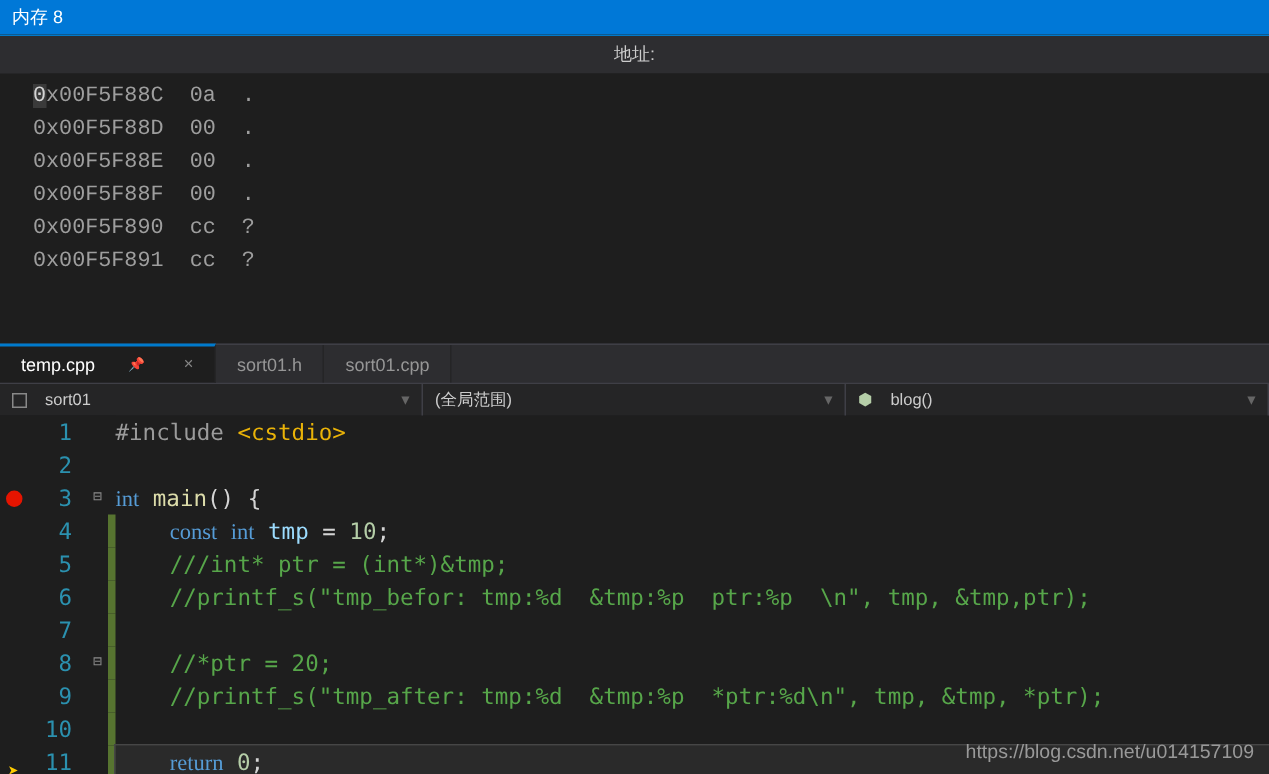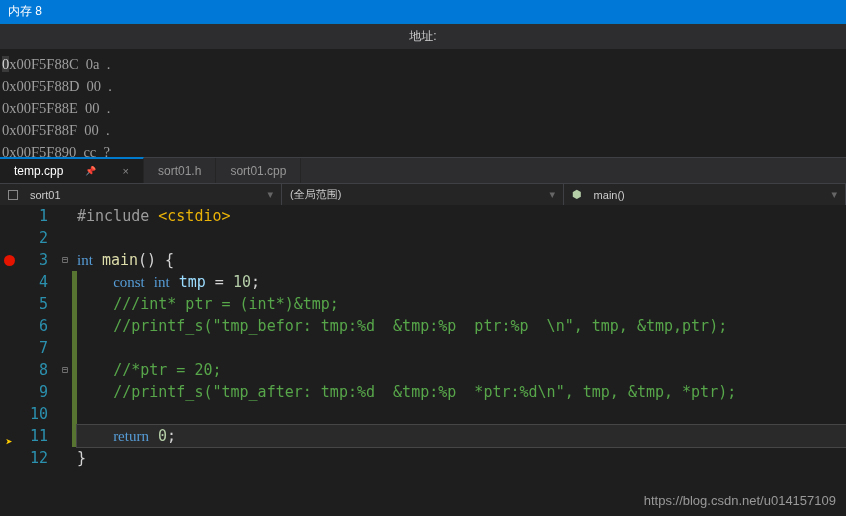--- a/index.html
+++ b/index.html
@@ -38,26 +38,27 @@
   color: #d4d4d4;
   padding: 1px 5px;
   flex: 1;
   font-family: Consolas, monospace;
   font-size: 12px;
   outline: none;
 }
 .memory-view {
   background: #1e1e1e;
   padding: 4px 2px 4px 2px;
-  font-family: Liberation Serif, serif;
+  font-family: Liberation Mono, monospace;
   font-size: 14.5px;
   line-height: 22px;
   color: #9e9e9e;
-  height: 108px;
+  height: 180px;
   overflow: hidden;
+  margin-left: 20px;
 }
 .mem-row { white-space: pre; }
 .mem-addr { color: #9e9e9e; }
 .mem-hex { color: #9e9e9e; }
 .mem-ascii { color: #9e9e9e; }
 .mem-highlight { background: #3a3a3a; color: #d4d4d4; }
 .tabs {
   display: flex;
   background: #2d2d30;
   border-top: 1px solid #3f3f46;
@@ -208,21 +209,21 @@
     <span style="flex:1"></span>
     <span class="nav-dropdown">▾</span>
   </div>
   <div class="nav-section flex1">
     <span>(全局范围)</span>
     <span style="flex:1"></span>
     <span class="nav-dropdown">▾</span>
   </div>
   <div class="nav-section flex1">
     <span class="method-icon">⬢</span>
-    <span>main()</span>
+    <span>blog()</span>
     <span style="flex:1"></span>
     <span class="nav-dropdown">▾</span>
   </div>
 </div>
 
 <div class="editor">
   <div class="bp-gutter" id="bp-gutter">
       <div style="height: 22px;"></div>
       <div style="height: 22px;"></div>
       <div style="height: 22px;">

